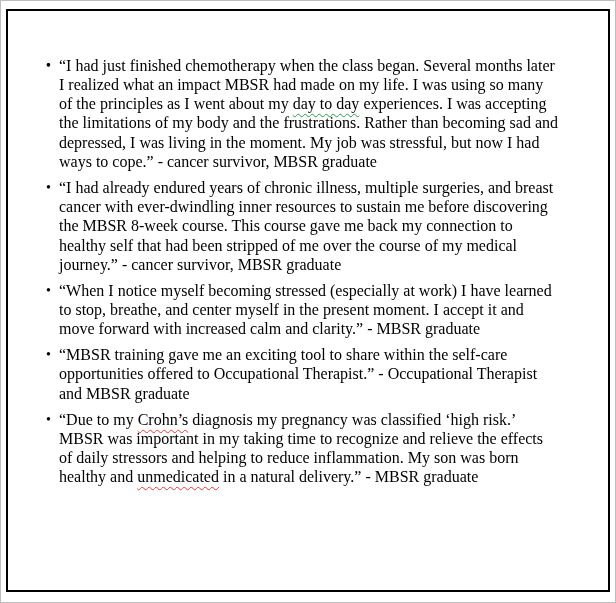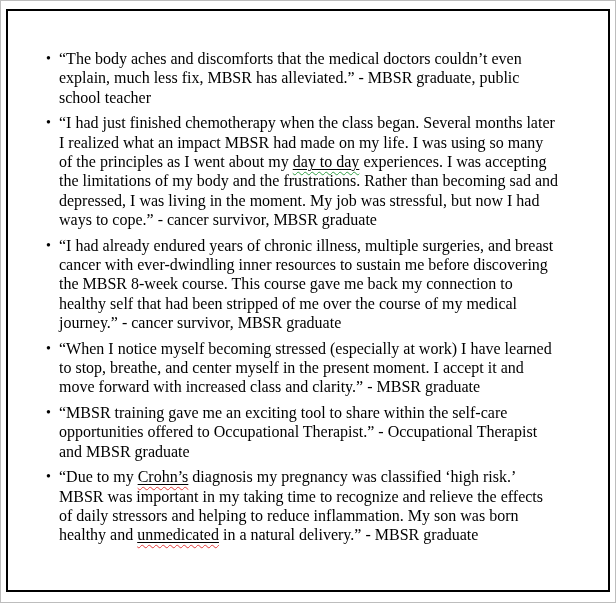--- a/index.html
+++ b/index.html
@@ -43,21 +43,20 @@
     text-align: left;
   }
   .bullet {
     position: absolute;
     left: -13px;
     top: 0;
     font-size: 14px;
   }
   
   .u {
-    text-decoration: underline;
     text-decoration-thickness: 1px;
     text-underline-offset: 2px;
   }
   
   .wavy-grammar {
     text-decoration: underline wavy var(--grammar-color, #2f9e44);
     text-decoration-thickness: 1px;
     text-underline-offset: 4px;
   }
   .wavy-spelling {
@@ -67,22 +66,22 @@
     text-align: right;
   }
 </style>
 </head>
 <body>
 
 <div class="page" style="background: rgb(255, 255, 255); color: rgb(0, 0, 0);">
   <div class="frame" style="border-color: rgb(0, 0, 0);">
     <div class="content">
       <ul class="testimonials">
-          <li><span class="bullet">•</span><span>“The body aches and discomforts that the medical doctors couldn’t even explain, much less fix, MBSR has alleviated.” - MBSR graduate, public school teacher</span></li>
+          <li><span class="bullet">•</span></li>
           <li><span class="bullet">•</span><span>“I had just finished chemotherapy when the class began. Several months later I realized what an impact MBSR had made on my life. I was using so many of the principles as I went about my </span><span class="u"><span class="wavy-grammar">day to day</span></span><span> experiences. I was accepting the limitations of my body and the frustrations. Rather than becoming sad and depressed, I was living in the moment. My job was stressful, but now I had ways to cope.” - cancer survivor, MBSR graduate</span></li>
           <li><span class="bullet">•</span><span>“I had already endured years of chronic illness, multiple surgeries, and breast cancer with ever-dwindling inner resources to sustain me before discovering the MBSR 8-week course. This course gave me back my connection to healthy self that had been stripped of me over the course of my medical journey.” - cancer survivor, MBSR graduate</span></li>
-          <li><span class="bullet">•</span><span>“When I notice myself becoming stressed (especially at work) I have learned to stop, breathe, and center myself in the present moment. I accept it and move forward with increased class and clarity.” - MBSR graduate</span></li>
+          <li><span class="bullet">•</span><span>“When I notice myself becoming stressed (especially at work) I have learned to stop, breathe, and center myself in the present moment. I accept it and move forward with increased calm and clarity.” - MBSR graduate</span></li>
           <li><span class="bullet">•</span><span>“MBSR training gave me an exciting tool to share within the self-care opportunities offered to Occupational Therapist.” - Occupational Therapist and MBSR graduate</span></li>
           <li><span class="bullet">•</span><span>“Due to my </span><span class="u"><span class="wavy-spelling">Crohn’s</span></span><span> diagnosis my pregnancy was classified ‘high risk.’ MBSR was important in my taking time to recognize and relieve the effects of daily stressors and helping to reduce inflammation. My son was born healthy and </span><span class="u"><span class="wavy-spelling">unmedicated</span></span><span> in a natural delivery.” - MBSR graduate</span></li>
         </ul>
     </div>
   </div>
 </div>
 
 </body></html>

